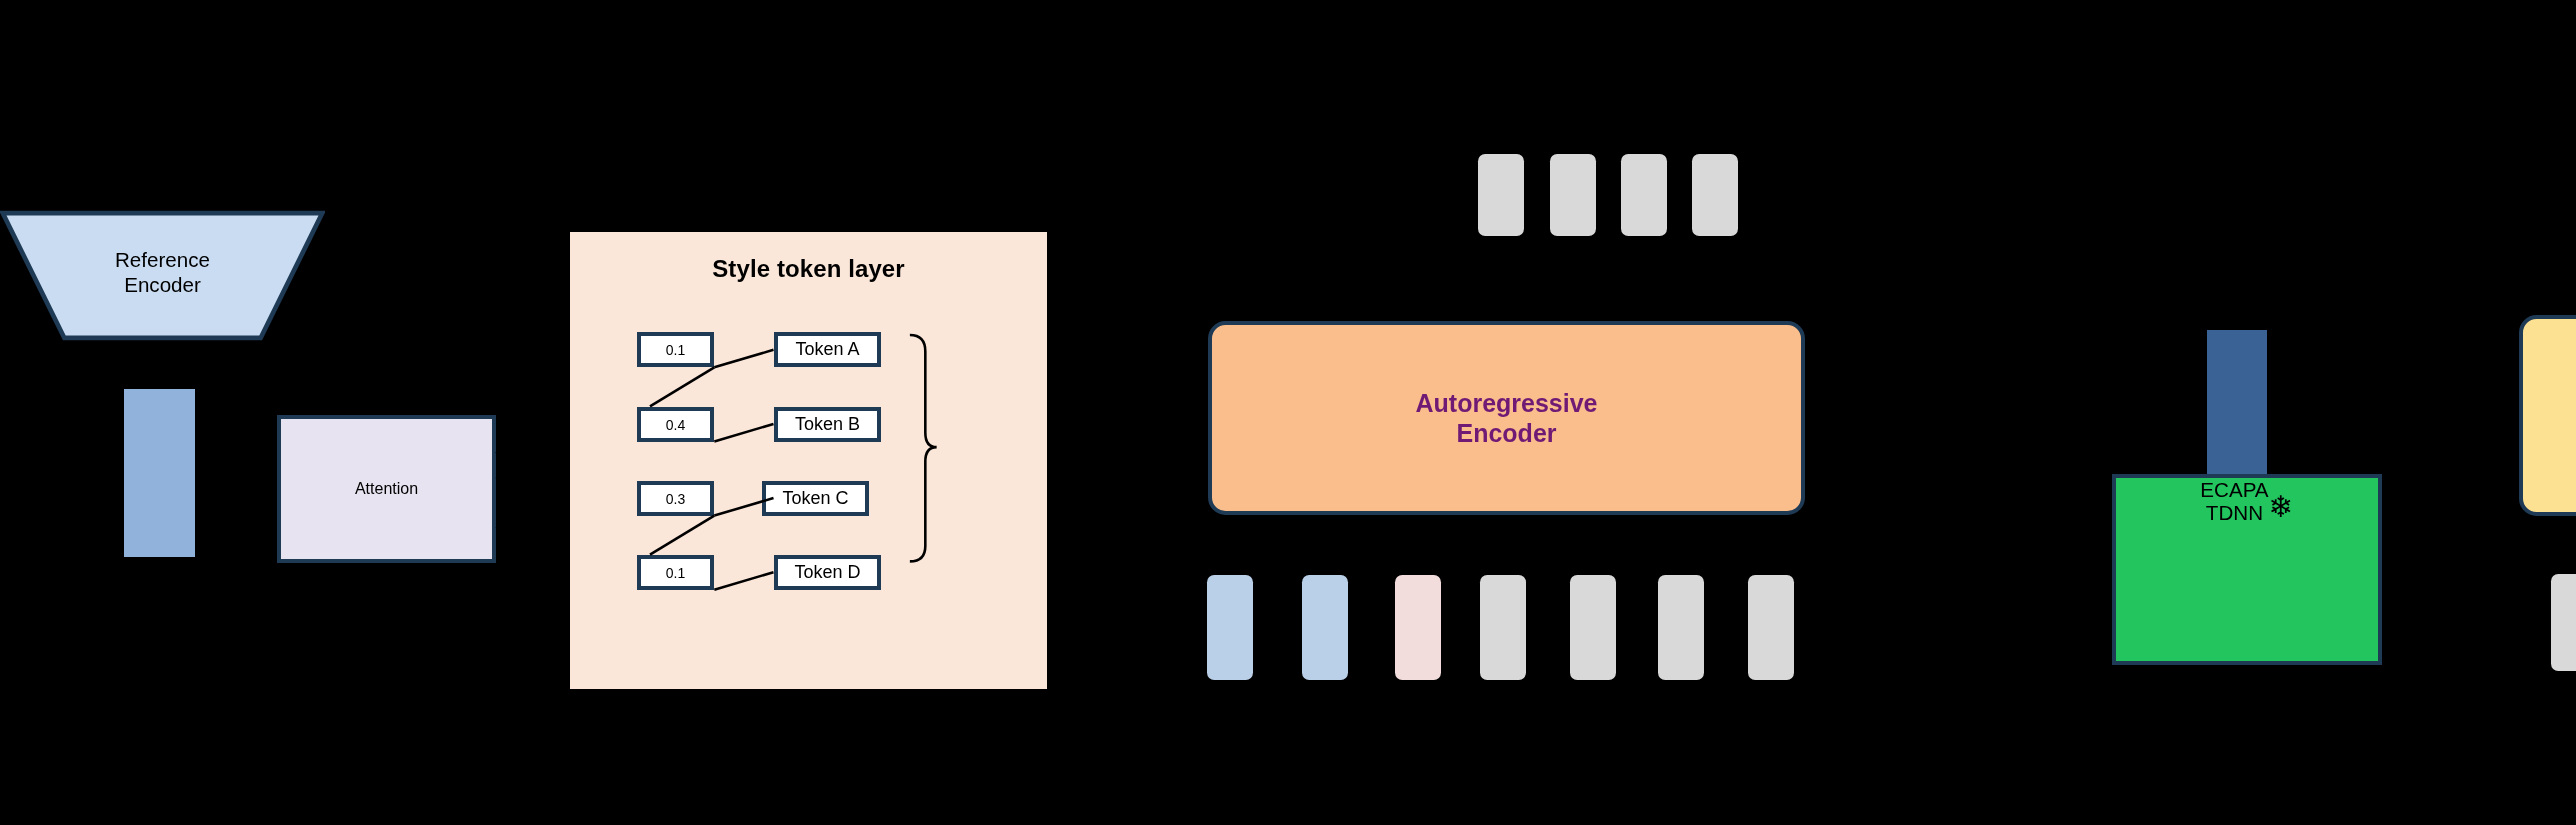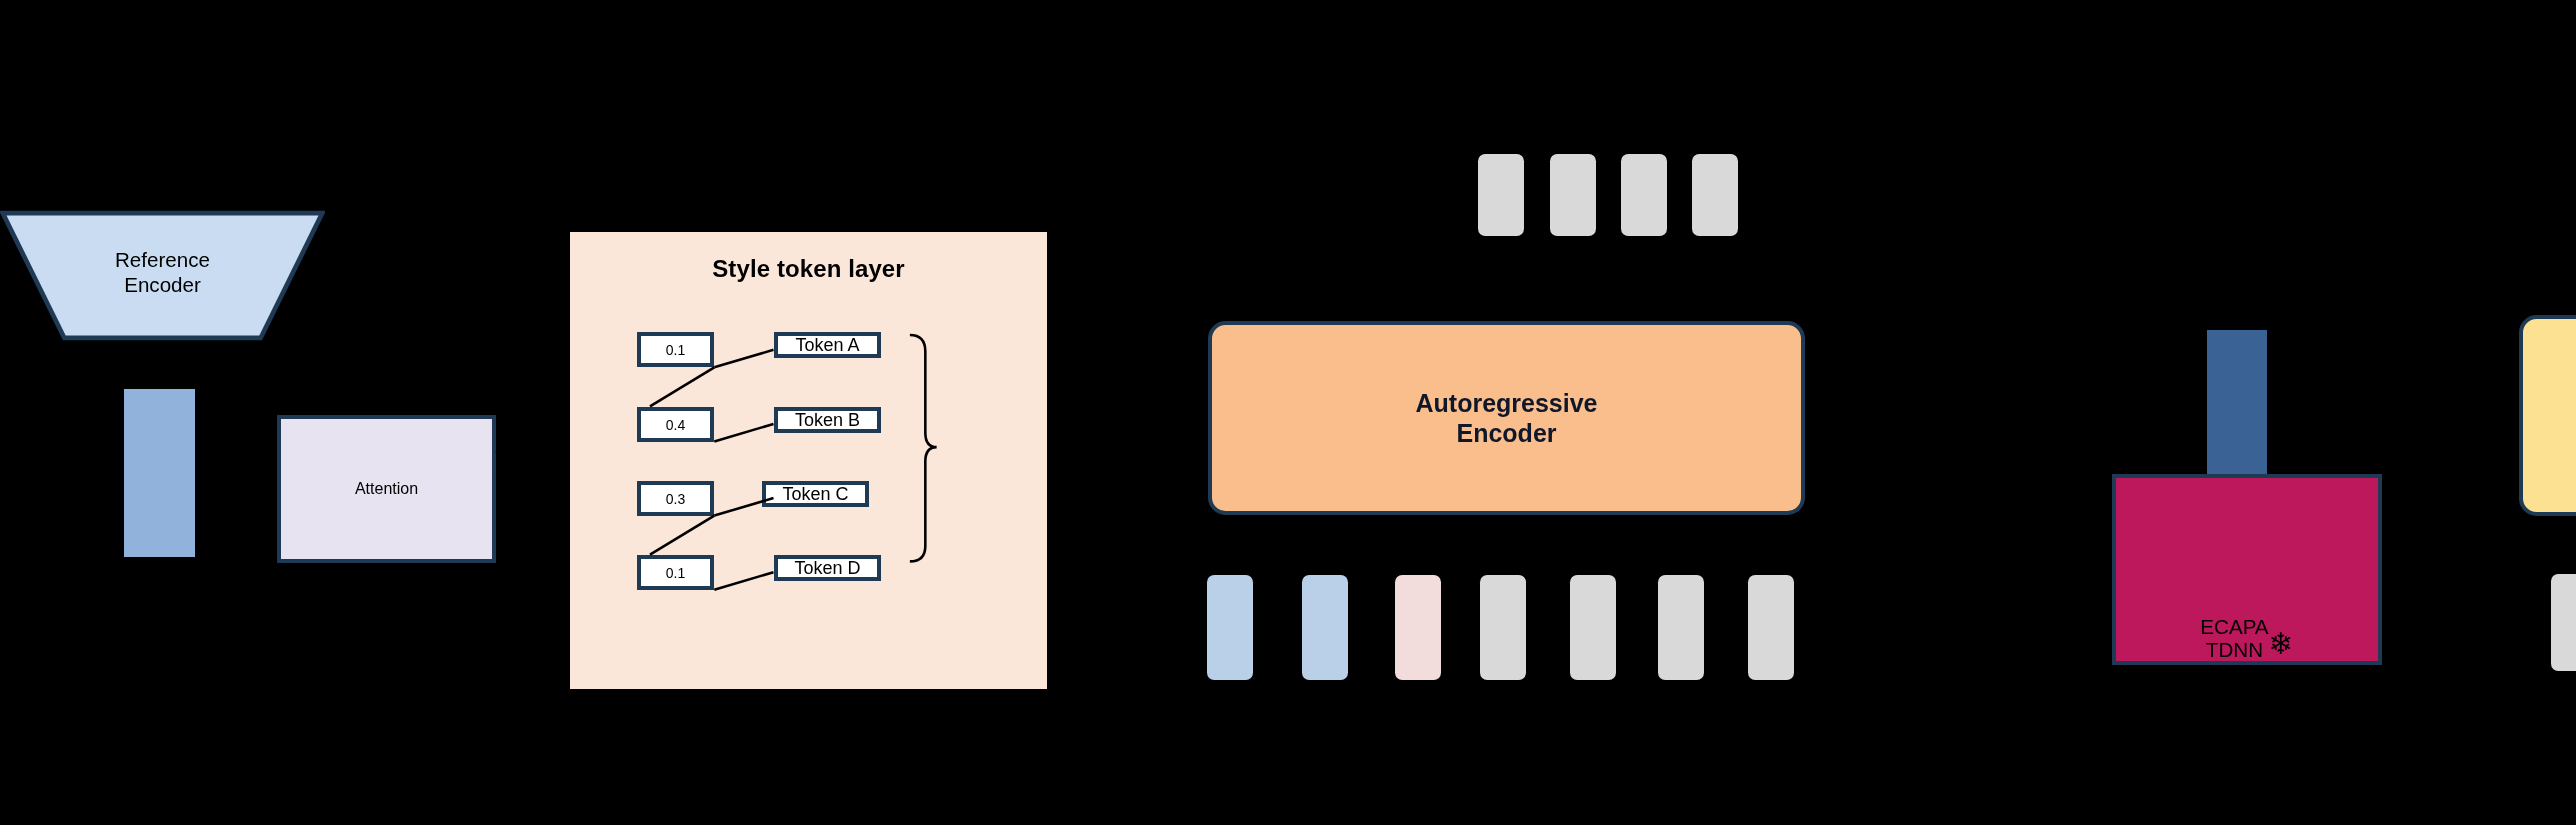--- a/index.html
+++ b/index.html
@@ -48,55 +48,55 @@
     position:absolute;left:0;top:23px;width:477px;text-align:center;
     font-size:24px;font-weight:bold;color:#000;letter-spacing:0.1px;
   }
   .w-box{
     position:absolute;width:77px;height:35px;
     background:#FFFFFF;border:4.1px solid #1F3A55;box-sizing:border-box;
     display:flex;align-items:center;justify-content:center;
     font-size:14px;color:#000;
   }
   .t-box{
-    position:absolute;width:107px;height:26px;
+    position:absolute;width:107px;height:35px;
     background:#FFFFFF;border:4.1px solid #1F3A55;box-sizing:border-box;
     display:flex;align-items:center;justify-content:center;
     font-size:18px;color:#000;
   }
   #style-wires,#brace-svg,#attn-wires{position:absolute;left:0;top:0;overflow:visible;}
 
   
   .chip{position:absolute;border-radius:7.2px;}
 
   
   .block{
     position:absolute;border:4.6px solid #1F3A55;box-sizing:border-box;
     border-radius:17.5px;
     display:flex;flex-direction:column;align-items:center;justify-content:center;
-    font-weight:bold;color:#0f172a;text-align:center;line-height:1.2;
+    font-weight:bold;color:#701a75;text-align:center;line-height:1.2;
   }
   #ar-encoder{
     left:1208px;top:321px;width:597px;height:194px;
     background:#F9BE8B;font-size:25px;
   }
   #fm-decoder{
     left:2519px;top:315px;width:470px;height:201px;
     background:#FCE193;font-size:25px;
   }
 
   
   #spk-embed-bar{
     left:2207px;top:330px;width:60px;height:144px;
     background:#3A6294;
   }
   #ecapa-box{
     left:2112px;top:474px;width:270px;height:191px;
-    background:#be185d;border:4.6px solid #1F3A55;box-sizing:border-box;
-    display:flex;align-items:flex-end;justify-content:center;
+    background:#22c55e;border:4.6px solid #1F3A55;box-sizing:border-box;
+    display:flex;align-items:flex-start;justify-content:center;
   }
   #ecapa-inner{
     display:flex;align-items:center;justify-content:center;gap:2.1px;
   }
   #ecapa-text{
     font-size:20.6px;color:#000;line-height:1.12;text-align:center;
   }
   #snowflake-icon{
     font-size:30px;color:#000;line-height:1;margin-left:-2.1px;margin-top:11.3px;
   }

